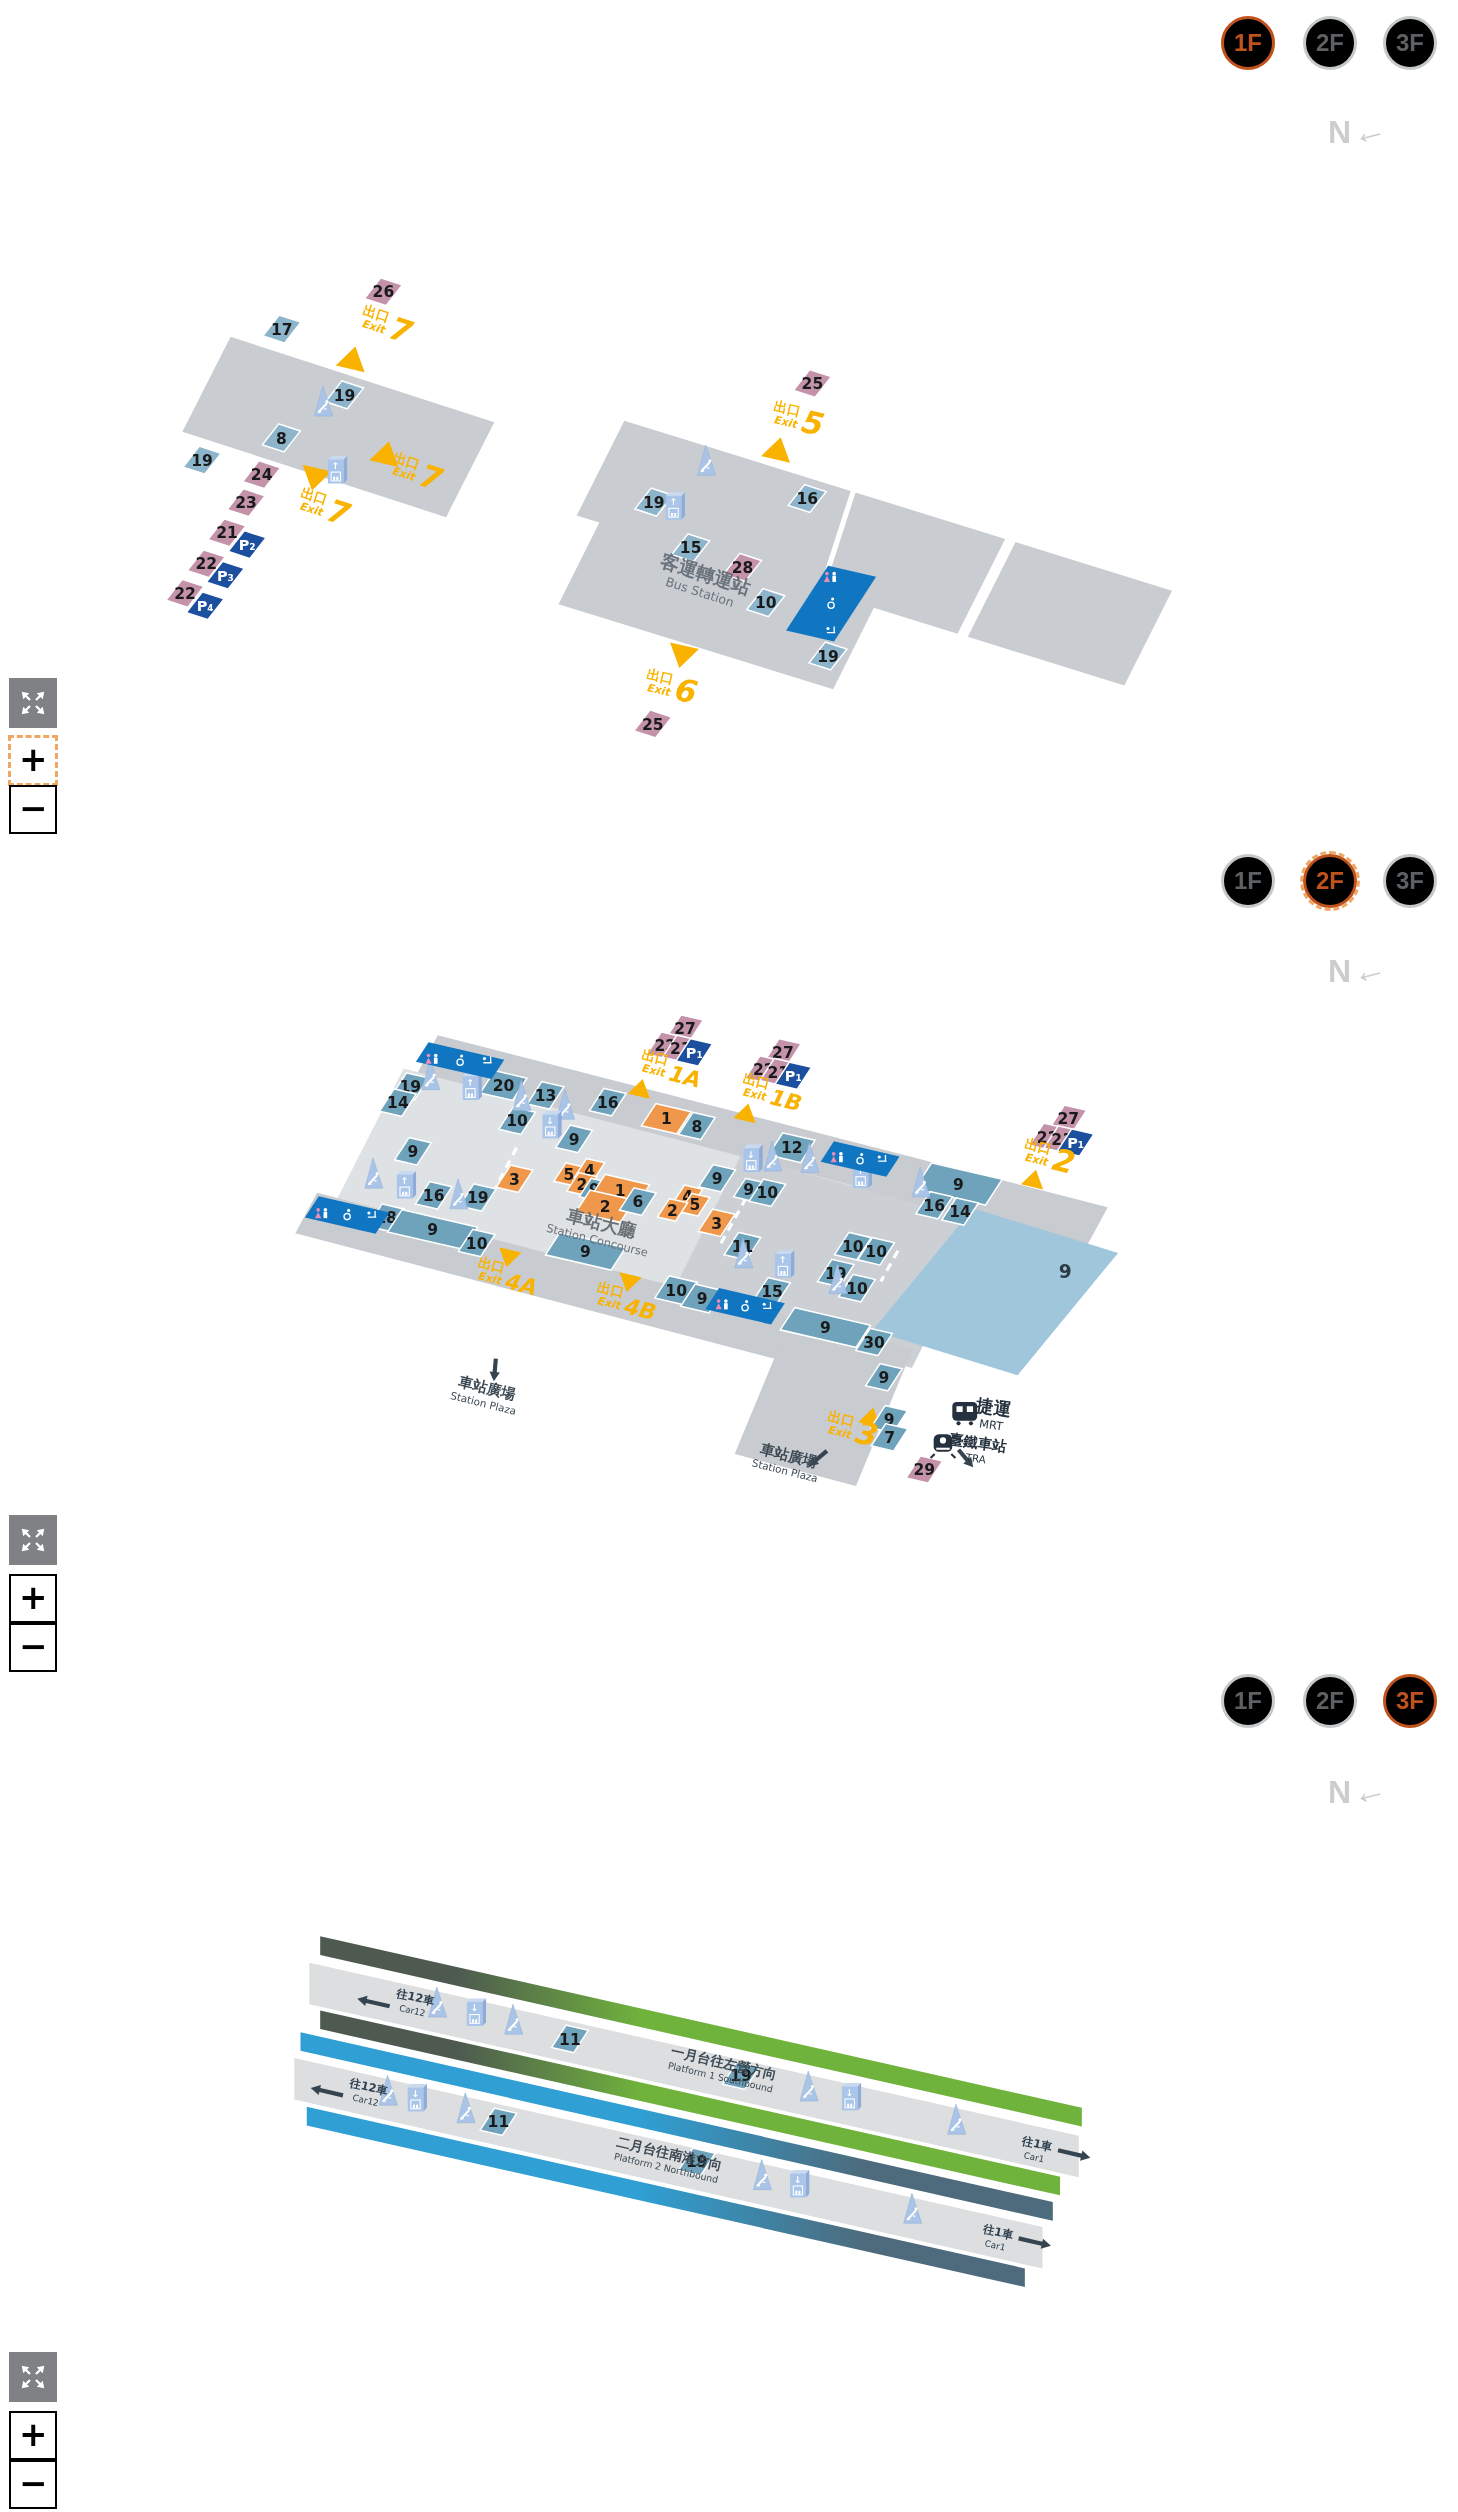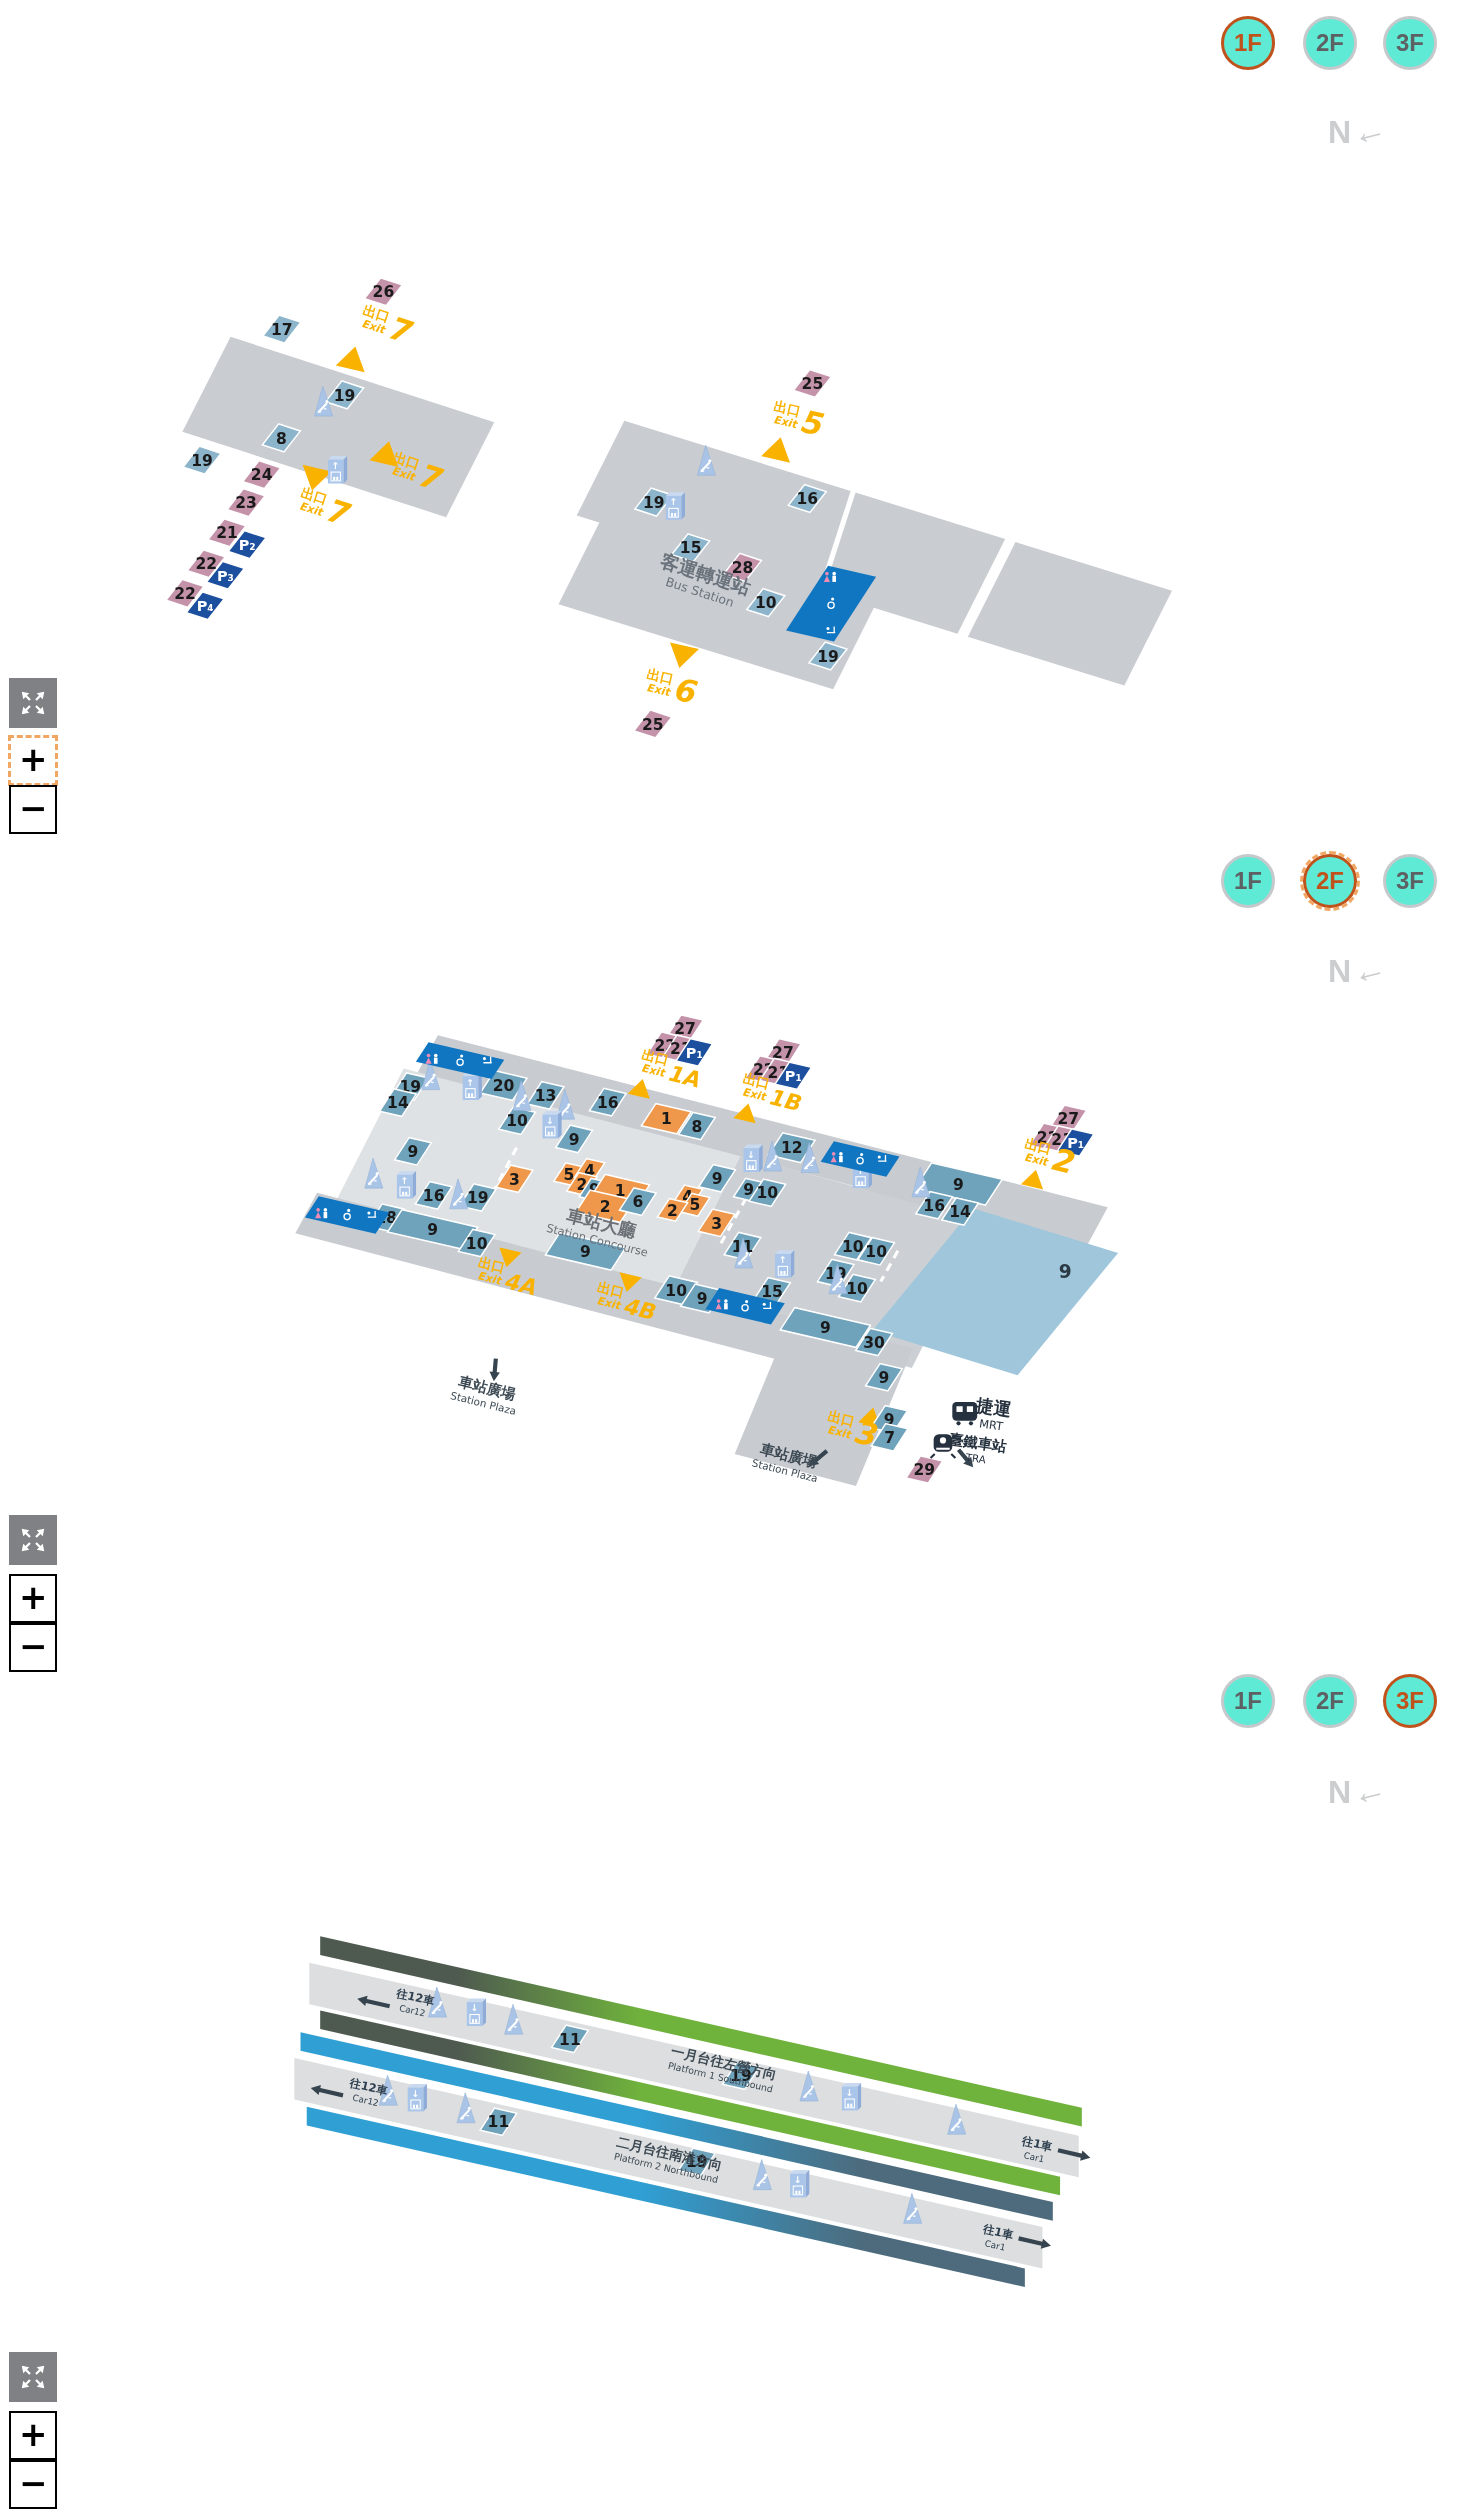--- a/index.html
+++ b/index.html
@@ -1,20 +1,20 @@
 <!DOCTYPE html>
 <html style="font-size:8.3px"><head>
 <meta charset="utf-8">
 <style>
   html,body{margin:0;padding:0;}
   body{width:1458px;height:2512px;position:relative;background:#fff;
        font-family:"DejaVu Sans","Liberation Sans",sans-serif;overflow:hidden;}
   #mapsvg{position:absolute;left:0;top:0;}
   .floor-btn{position:absolute;width:54px;height:54px;border-radius:50%;
-     border:3.1px solid #c6c9cb;background:#5eead4;color:#5d6164;font-size:24px;font-weight:bold;
+     border:3.1px solid #c6c9cb;background:#000000;color:#5d6164;font-size:24px;font-weight:bold;
      display:flex;align-items:center;justify-content:center;box-sizing:border-box;cursor:pointer;
      font-family:"Liberation Sans",sans-serif;}
   .floor-btn.active{border-color:#c0521c;color:#c0521c;}
   .floor-btn.focusring{outline:3.6px dashed #f0a763;outline-offset:0px;}
   .compass{position:absolute;color:#cbcdcf;font-weight:bold;font-size:32px;
      font-family:"Liberation Sans",sans-serif;letter-spacing:1px;}
   .compass .arr{display:inline-block;transform:rotate(-14deg);font-size:34px;vertical-align:1px;}
   .ctrl-fs{position:absolute;left:9.3px;width:48px;height:50px;background:#7f8184;border:none;
      display:flex;align-items:center;justify-content:center;cursor:pointer;padding:0;}
   .ctrl-zoom{position:absolute;left:9.3px;width:48px;height:49px;background:#fff;

